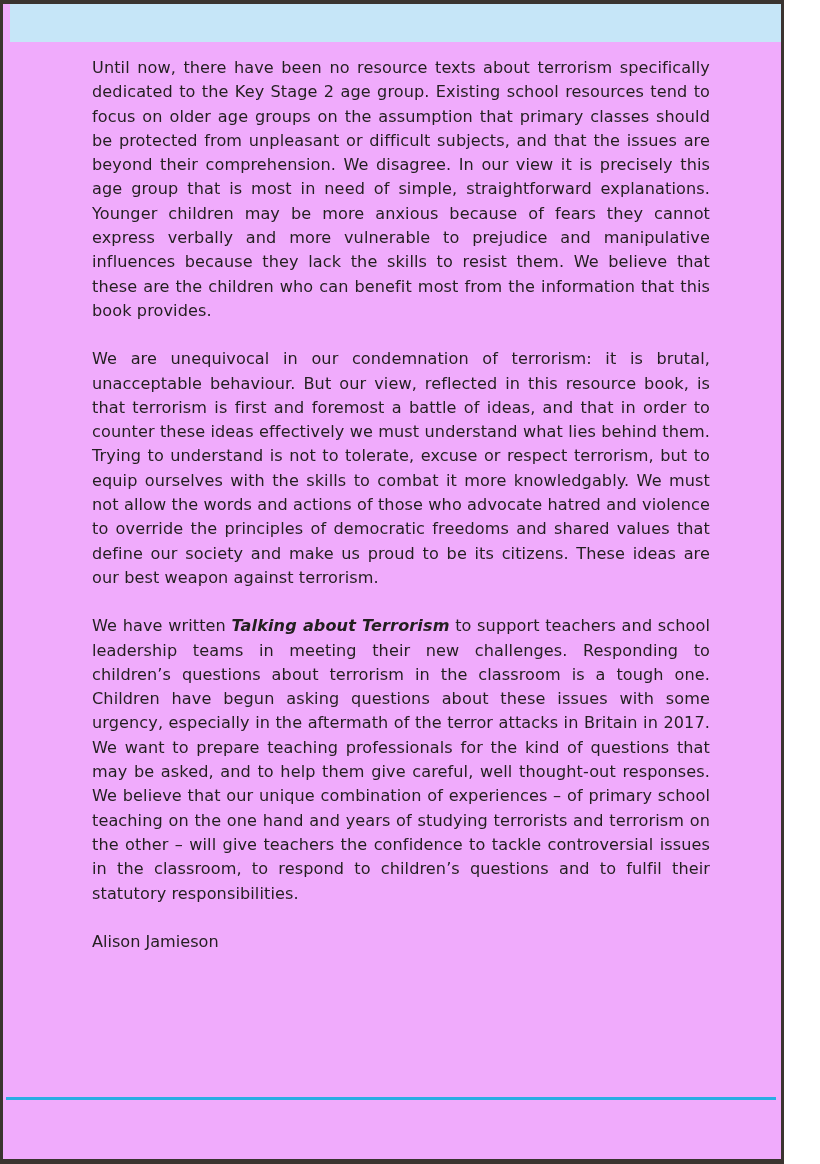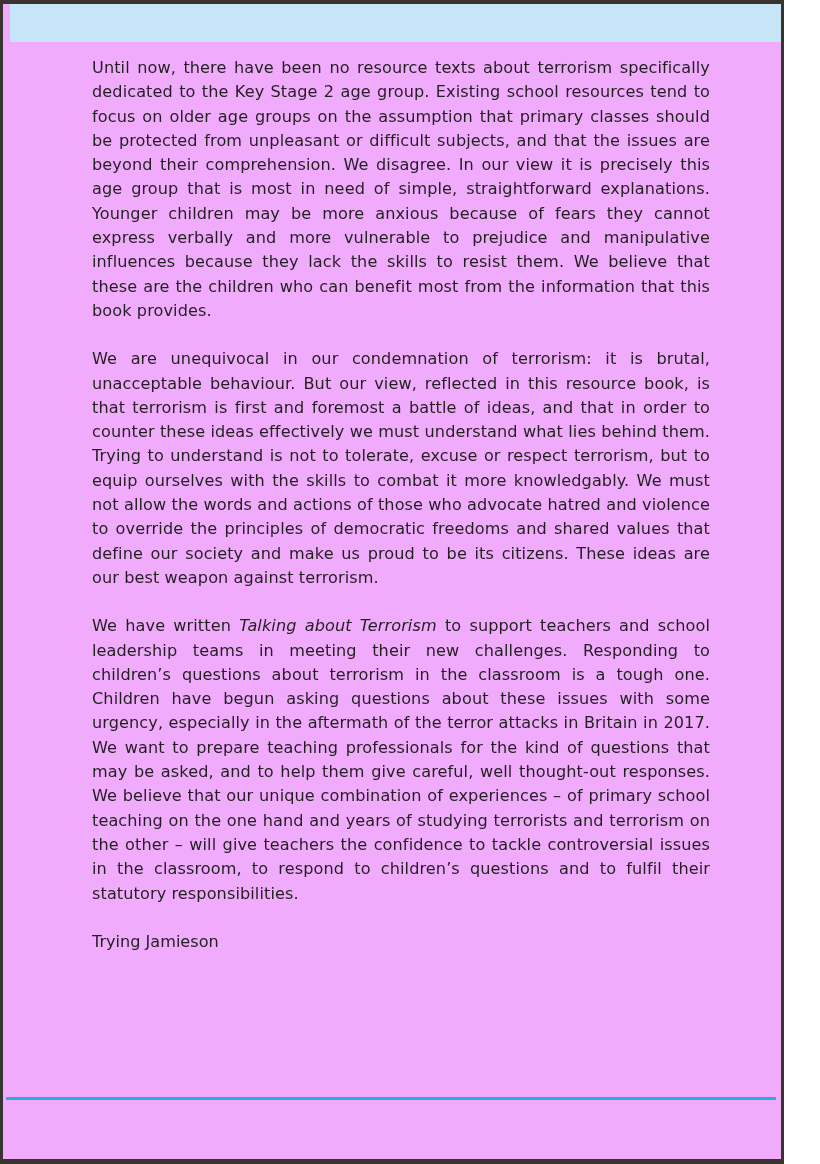--- a/index.html
+++ b/index.html
@@ -52,20 +52,21 @@
     -webkit-hyphens: none;
     hyphens: none;
   }
 
   .para:last-of-type {
     margin-bottom: 0;
   }
 
   .para .em {
     font-style: italic;
+    font-weight: bold;
   }
 
   .signature {
     margin: 22px 0 0 0;
     font-size: 16.1px;
     line-height: 24.3px;
     color: #231f20;
     text-align: left;
   }
 
@@ -123,21 +124,21 @@
   <div class="header-band"></div>
 
   <div class="body-col">
 
     <p class="para">Until now, there have been no resource texts about terrorism specifically dedicated to the Key Stage 2 age group. Existing school resources tend to focus on older age groups on the assumption that primary classes should be protected from unpleasant or difficult subjects, and that the issues are beyond their comprehension. We disagree. In our view it is precisely this age group that is most in need of simple, straightforward explanations. Younger children may be more anxious because of fears they cannot express verbally and more vulnerable to prejudice and manipulative influences because they lack the skills to resist them. We believe that these are the children who can benefit most from the information that this book provides.</p>
 
     <p class="para">We are unequivocal in our condemnation of terrorism: it is brutal, unacceptable behaviour. But our view, reflected in this resource book, is that terrorism is first and foremost a battle of ideas, and that in order to counter these ideas effectively we must understand what lies behind them. Trying to understand is not to tolerate, excuse or respect terrorism, but to equip ourselves with the skills to combat it more knowledgably. We must not allow the words and actions of those who advocate hatred and violence to override the principles of democratic freedoms and shared values that define our society and make us proud to be its citizens. These ideas are our best weapon against terrorism.</p>
 
     <p class="para"><span>We have written </span><span class="em">Talking about Terrorism</span><span> to support teachers and school leadership teams in meeting their new challenges. Responding to children’s questions about terrorism in the classroom is a tough one. Children have begun asking questions about these issues with some urgency, especially in the aftermath of the terror attacks in Britain in 2017. We want to prepare teaching professionals for the kind of questions that may be asked, and to help them give careful, well thought-out responses. We believe that our unique combination of experiences – of primary school teaching on the one hand and years of studying terrorists and terrorism on the other – will give teachers the confidence to tackle controversial issues in the classroom, to respond to children’s questions and to fulfil their statutory responsibilities.</span></p>
 
-    <p class="signature">Trying Jamieson</p>
+    <p class="signature">Alison Jamieson</p>
 
   </div>
 
   <div class="footer">
     <div class="footer-rule"></div>
   </div>
 
 </div>
 
 </body></html>

